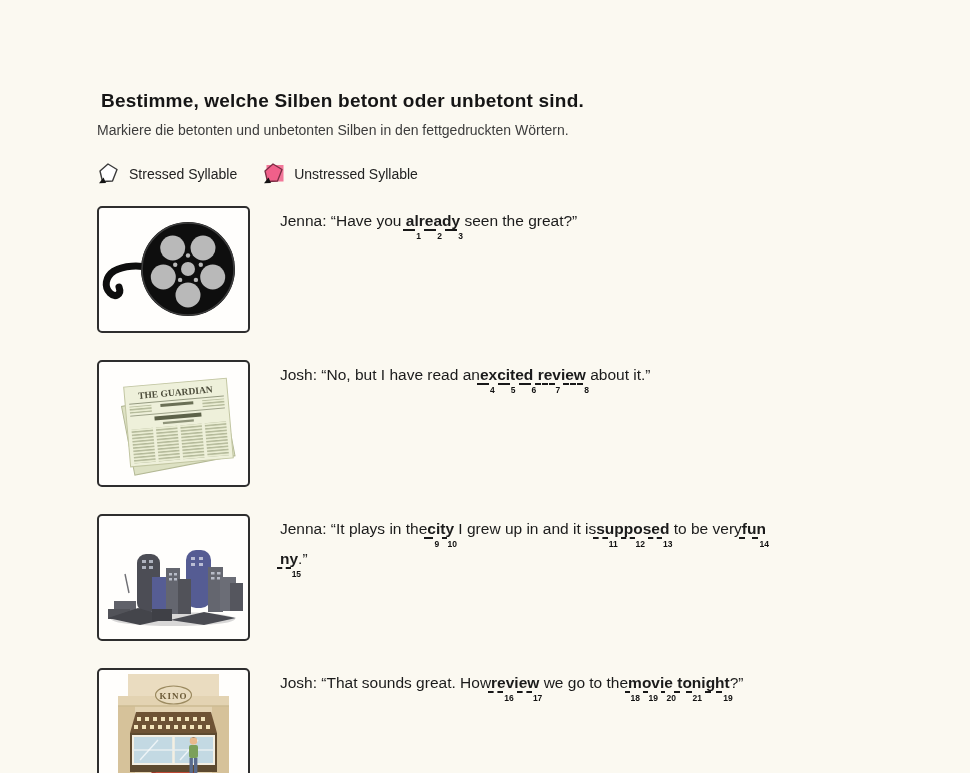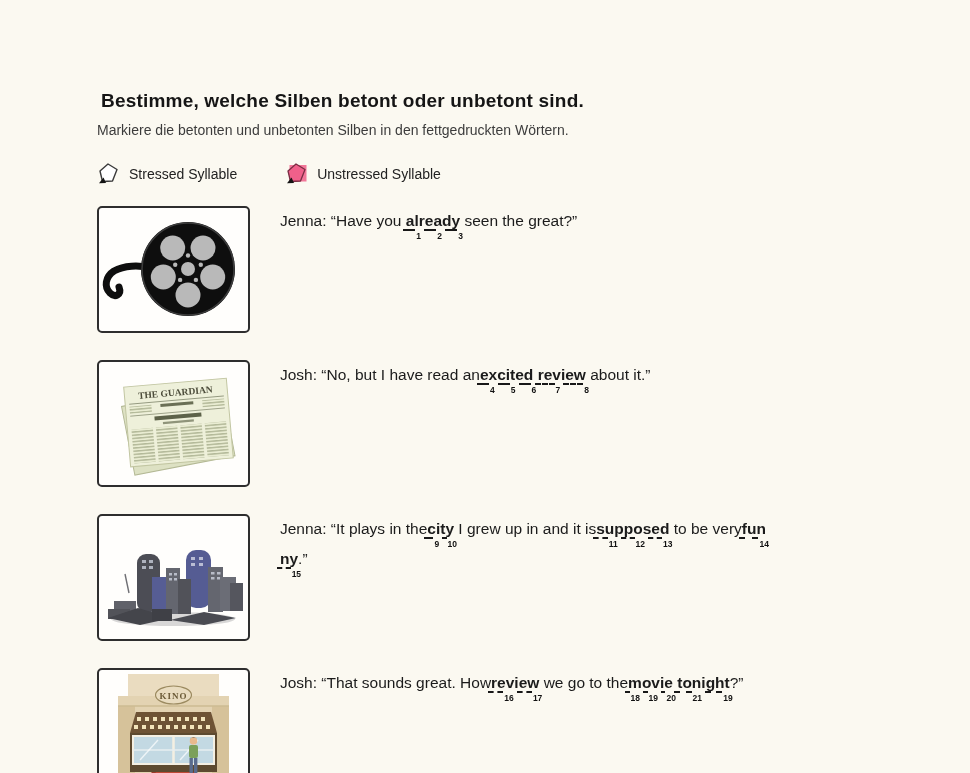--- a/index.html
+++ b/index.html
@@ -5,21 +5,21 @@
   html,body{margin:0;padding:0;}
   body{
     width:970px;height:773px;overflow:hidden;
     background:#fbf9f1;color:#1b1b1b;
     font-family:"Liberation Sans", sans-serif;
     position:relative;
   }
   .page{padding:90px 0 0 97px;}
   h1.title{font-size:19px;font-weight:700;margin:0 0 10px 4px;letter-spacing:.2px;color:#151515;}
   p.subtitle{font-size:14px;margin:0 0 24px 0;color:#3c3c3c;}
-  .legend{display:flex;align-items:center;gap:48px;margin:0 0 21px 0;}
+  .legend{display:flex;align-items:center;gap:25px;margin:0 0 21px 0;}
   .leg-item{display:flex;align-items:center;gap:9px;font-size:14px;color:#222;}
   .leg-item svg{display:block;}
   .rows{}
   .row{display:flex;align-items:flex-start;margin-bottom:27px;}
   .imgbox{
     width:149px;height:123px;border:2px solid #2e2e2e;border-radius:5px;
     background:#fffefc;flex:none;display:flex;align-items:center;justify-content:center;
     overflow:hidden;
   }
   .imgbox svg{display:block;}

